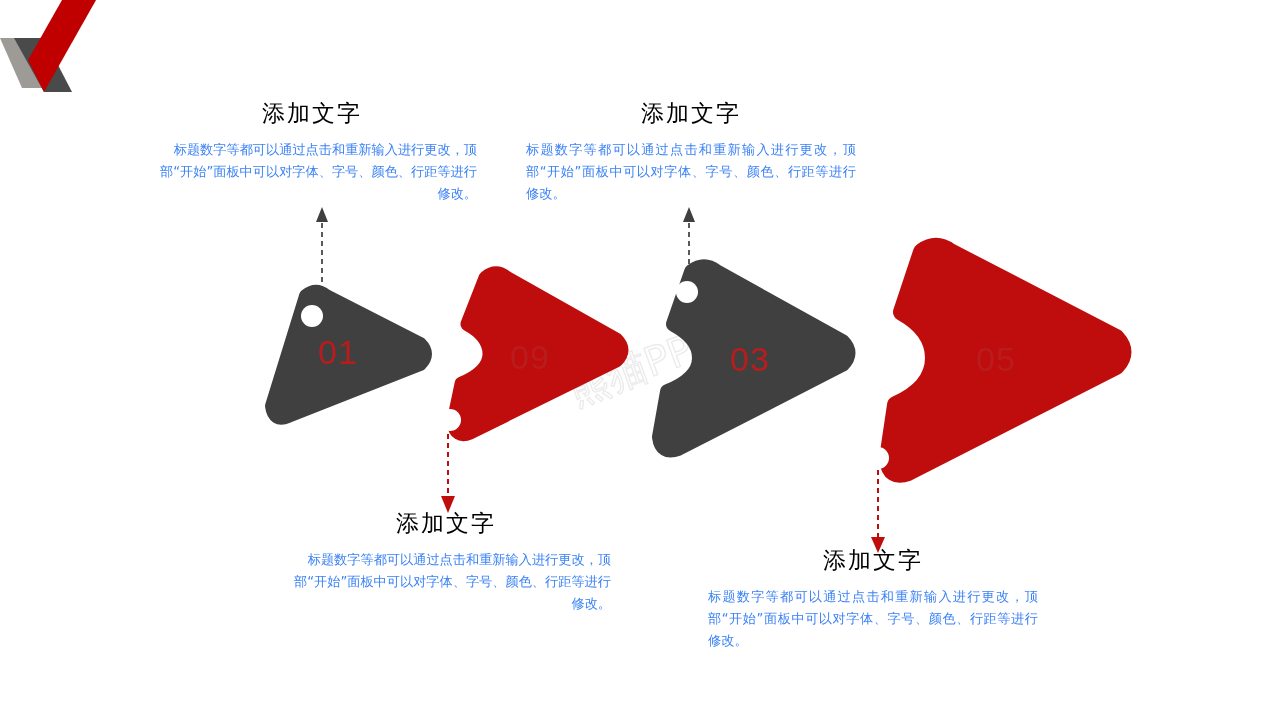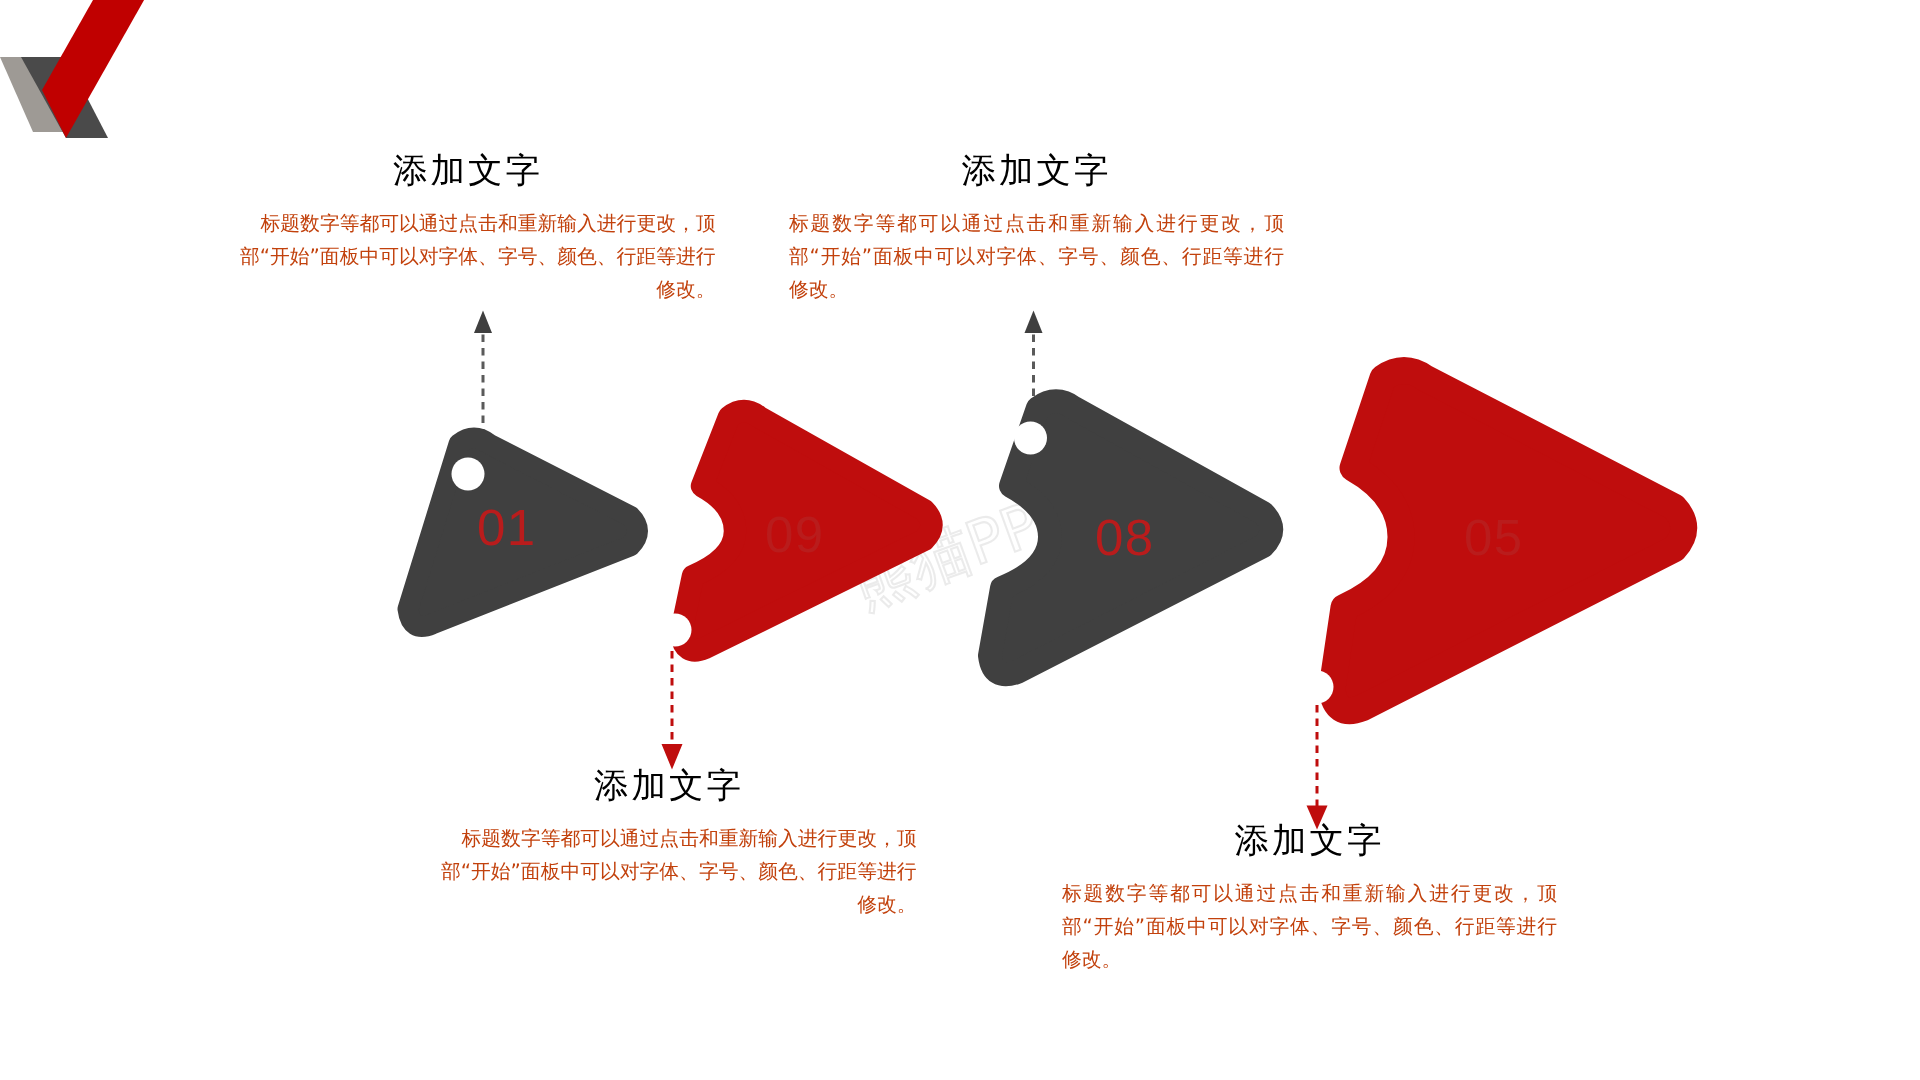--- a/index.html
+++ b/index.html
@@ -73,21 +73,21 @@
     color: #000000;
     text-align: center;
     margin: 0 0 10px 0;
     font-family: "DejaVu Sans", "Liberation Sans", sans-serif;
     letter-spacing: 2px;
     font-weight: 400;
   }
   .txt-body {
     font-size: 13.2px;
     line-height: 1.65;
-    color: #c2410c;
+    color: #3b82f6;
     margin: 0;
     text-align: justify;
     text-justify: inter-ideograph;
     font-family: "DejaVu Sans", "Liberation Sans", sans-serif;
   }
   .txt-body.right { text-align: right; }
 </style>
 </head>
 <body>
 
@@ -173,21 +173,21 @@
                L 212,80
                Q 223,91 212,102
                L 48,186
                Q 32,192 30,175
                L 38,130
                Q 70,117 70,96
                Q 70,76 44,62
                Z" fill="#404040" stroke="#404040" stroke-width="16" stroke-linejoin="round"></path>
       <circle cx="57" cy="30" r="11" fill="#ffffff"></circle>
     </svg>
-    <div class="arrow-num" style="left:100px; top:78px;">08</div>
+    <div class="arrow-num" style="left:100px; top:78px;">03</div>
   </div>
 
   <div class="arrow" style="left:850px; top:240px;">
     <svg width="285" height="245" viewBox="0 0 285 245">
       <path d="M 72,12
                Q 86,2 100,12
                L 266,98
                Q 279,112 266,126
                L 58,232
                Q 40,239 38,219

